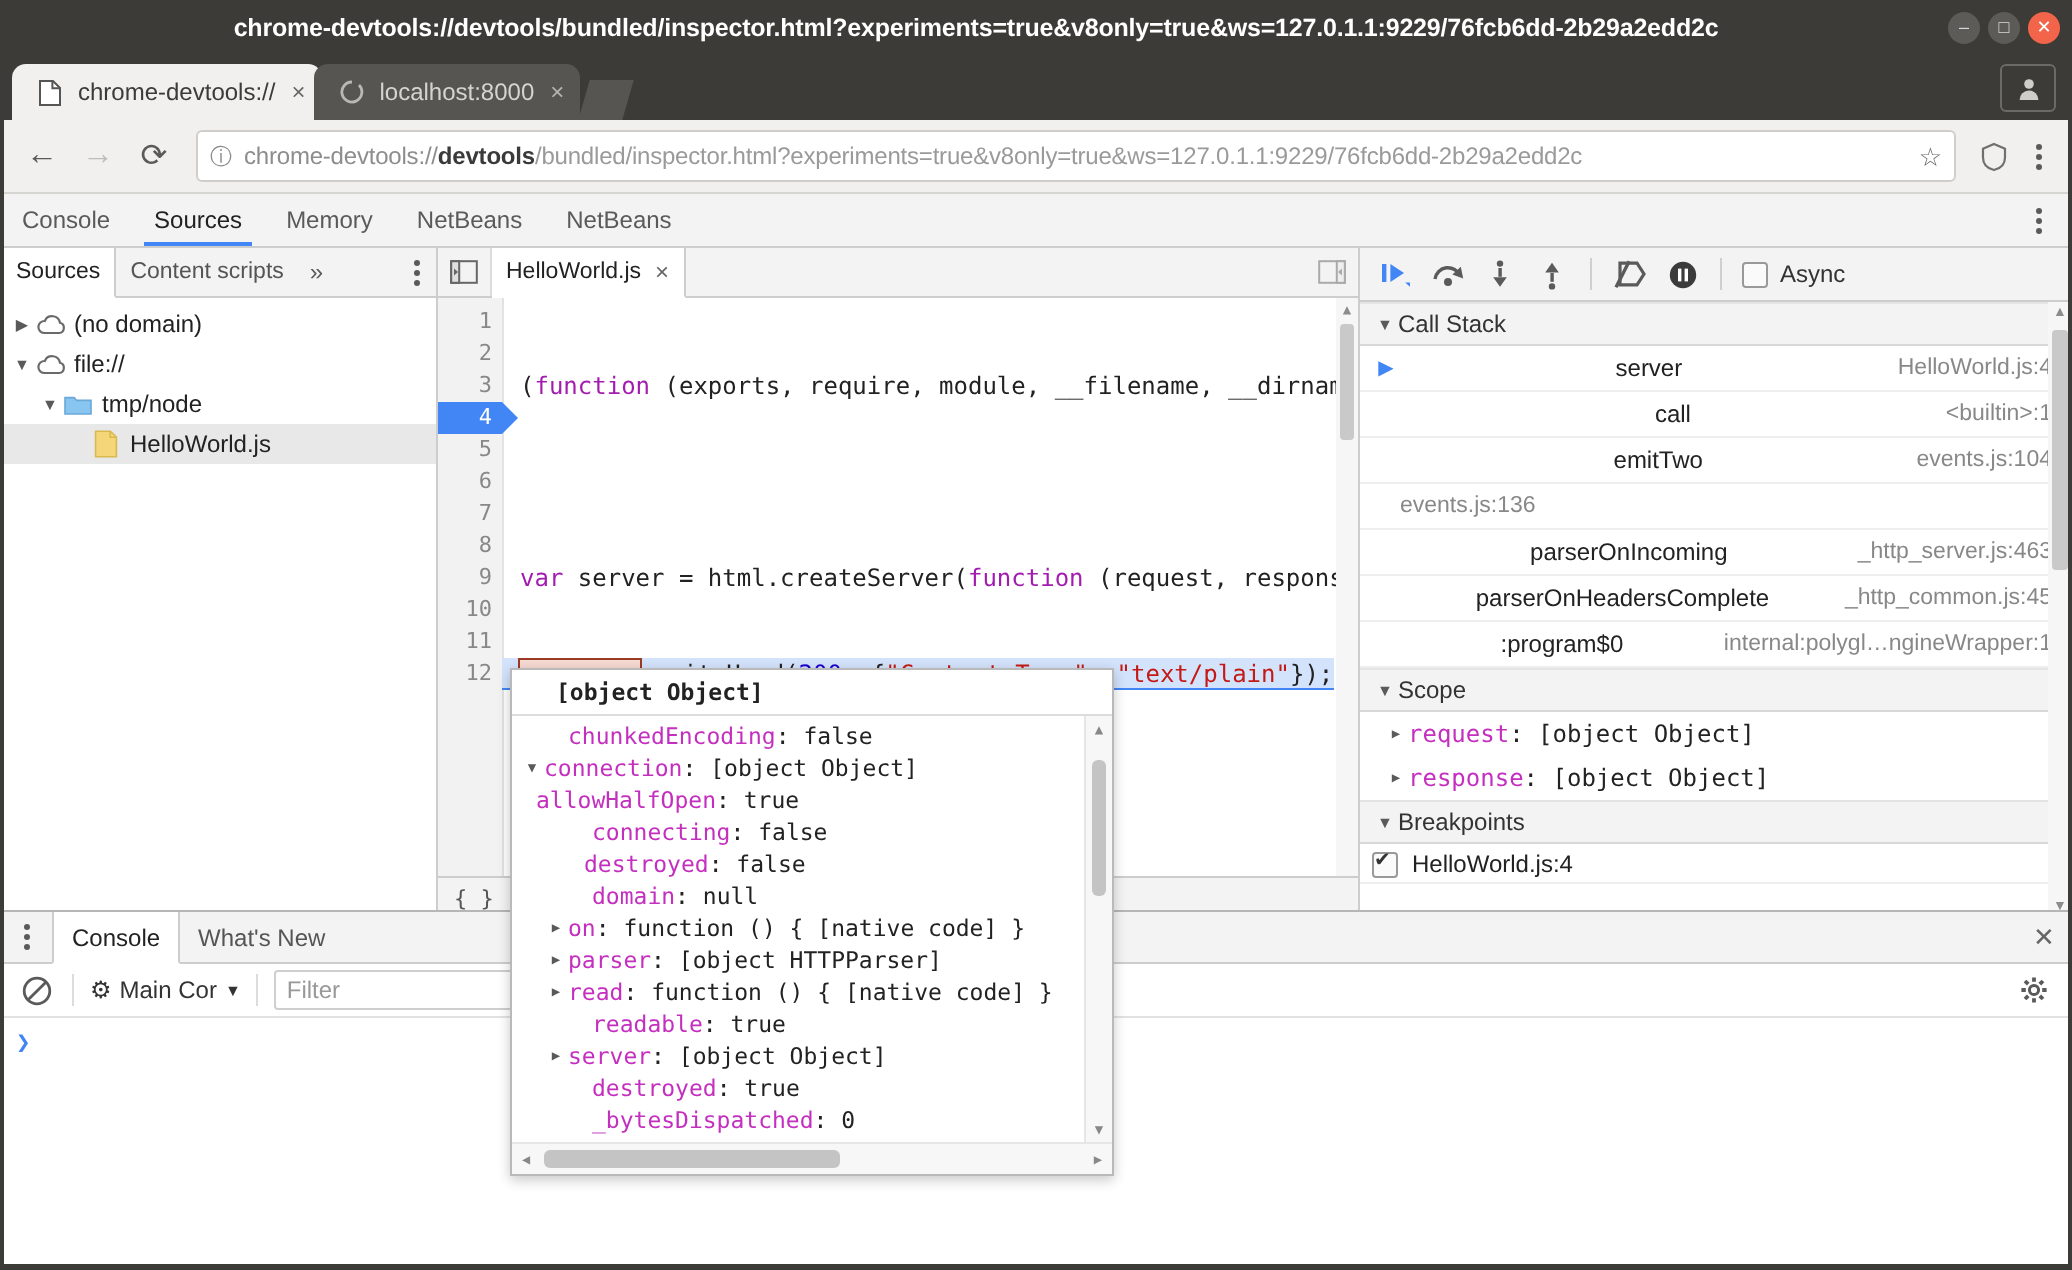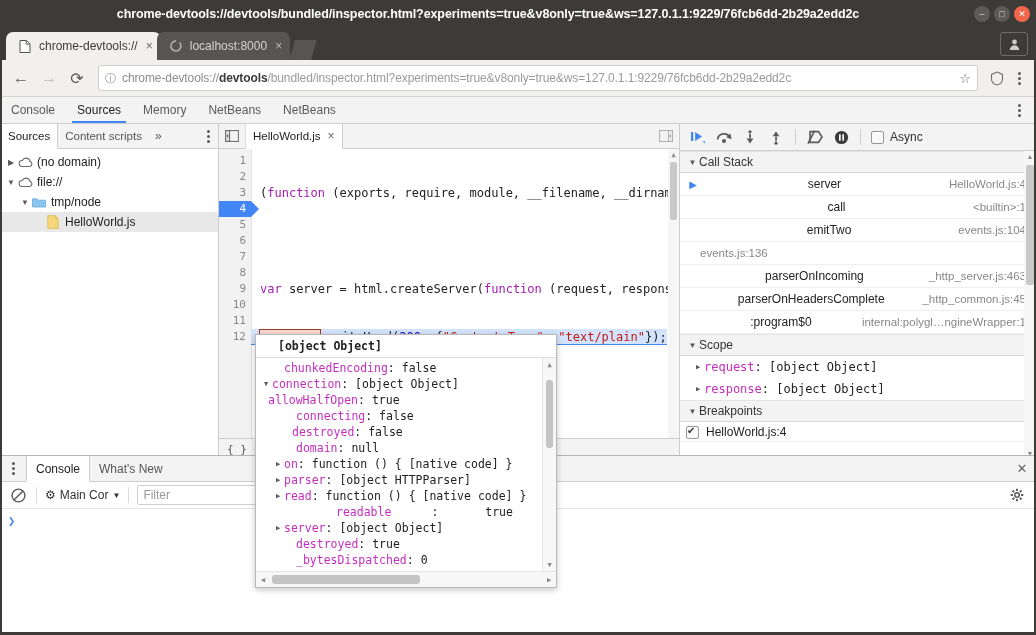--- a/index.html
+++ b/index.html
@@ -1147,21 +1147,21 @@
           <span class="pname">parser</span>
             <span class="pval">:&nbsp;</span>
             <span class="pval">[object HTTPParser]</span>
         </div>
         <div class="pop-row" style="padding-left:16px;">
           <span class="tw">▶</span>
           <span class="pname">read</span>
             <span class="pval">:&nbsp;</span>
             <span class="pval">function () { [native code] }</span>
         </div>
-        <div class="pop-row" style="padding-left:28px;gap:40px;">
+        <div class="pop-row" style="padding-left:28px;">
           <span class="tw"></span>
           <span class="pname">readable</span>
             <span class="pval">:&nbsp;</span>
             <span class="pval">true</span>
         </div>
         <div class="pop-row" style="padding-left:16px;">
           <span class="tw">▶</span>
           <span class="pname">server</span>
             <span class="pval">:&nbsp;</span>
             <span class="pval">[object Object]</span>

